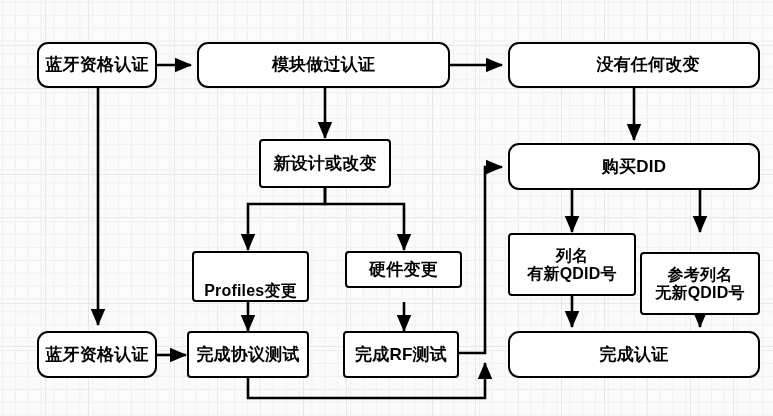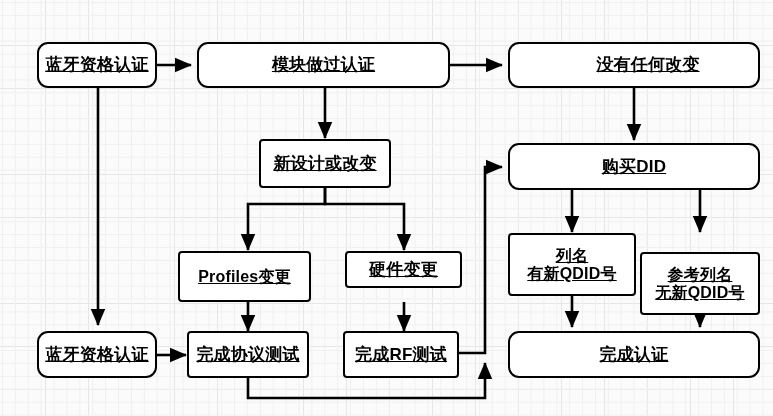--- a/index.html
+++ b/index.html
@@ -44,21 +44,21 @@
     justify-content: center;
     text-align: center;
     color: #000000;
     font-weight: bold;
     line-height: 1.12;
     letter-spacing: 0.2px;
     z-index: 2;
   }
   .node.rounded { border-radius: 11px; }
   .node.sharp   { border-radius: 4px; }
-  .node .label { display: block; padding: 0 4px; white-space: pre-line; text-decoration: underline; }
+  .node .label { display: block; padding: 0 4px; white-space: pre-line; }
   .f17 { font-size: 17px; }
   .f16 { font-size: 16px; }
 </style>
 </head>
 <body>
 
 <div id="canvas">
 
   <svg id="edges" viewBox="0 0 773 416" width="773" height="416" xmlns="http://www.w3.org/2000/svg">
     <defs>
@@ -99,21 +99,21 @@
   </div>
 
   <div class="node sharp f17" style="left:259px; top:139px; width:132px; height:49px;">
     <span class="label">新设计或改变</span>
   </div>
 
   <div class="node rounded f17" style="left:508px; top:143px; width:252px; height:47px;">
     <span class="label">购买DID</span>
   </div>
 
-  <div class="node sharp f16" style="left:178px; top:251px; width:133px; height:51px;">
+  <div class="node sharp f16" style="left:192px; top:251px; width:117px; height:51px;align-items:flex-end;">
     <span class="label">Profiles变更</span>
   </div>
 
   <div class="node sharp f17" style="left:345px; top:251px; width:117px; height:37px;">
     <span class="label">硬件变更</span>
   </div>
 
   <div class="node sharp f16" style="left:508px; top:233px; width:128px; height:63px;">
     <span class="label">列名
 有新QDID号</span>

